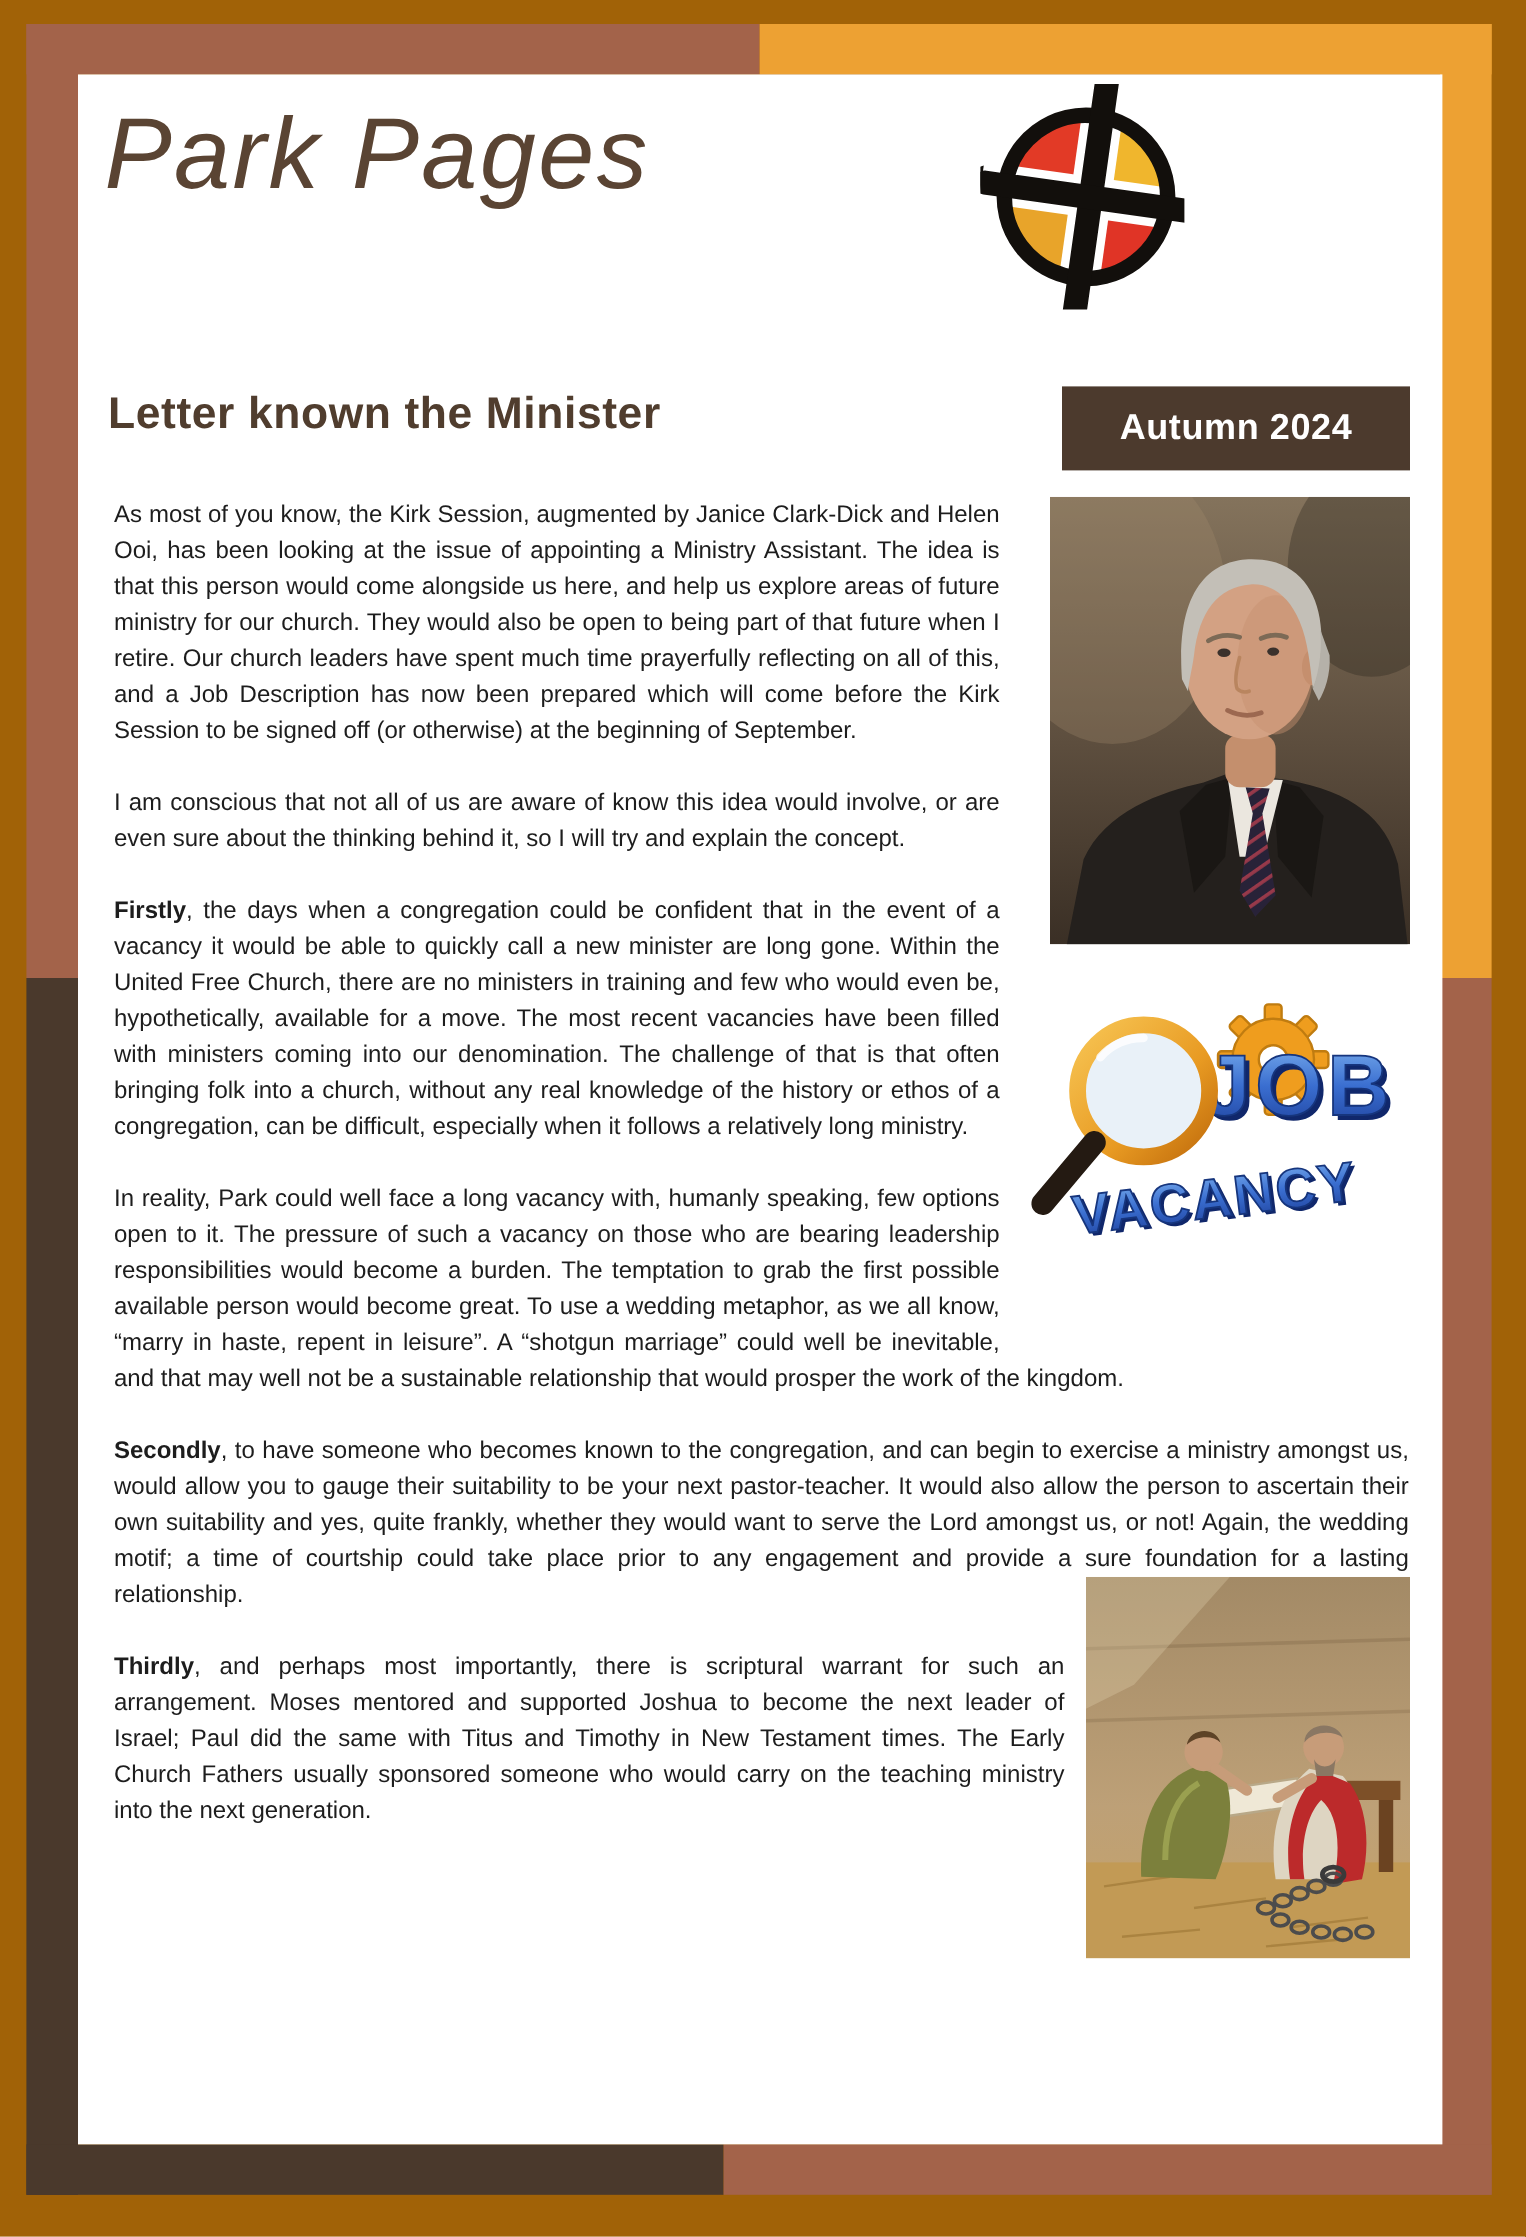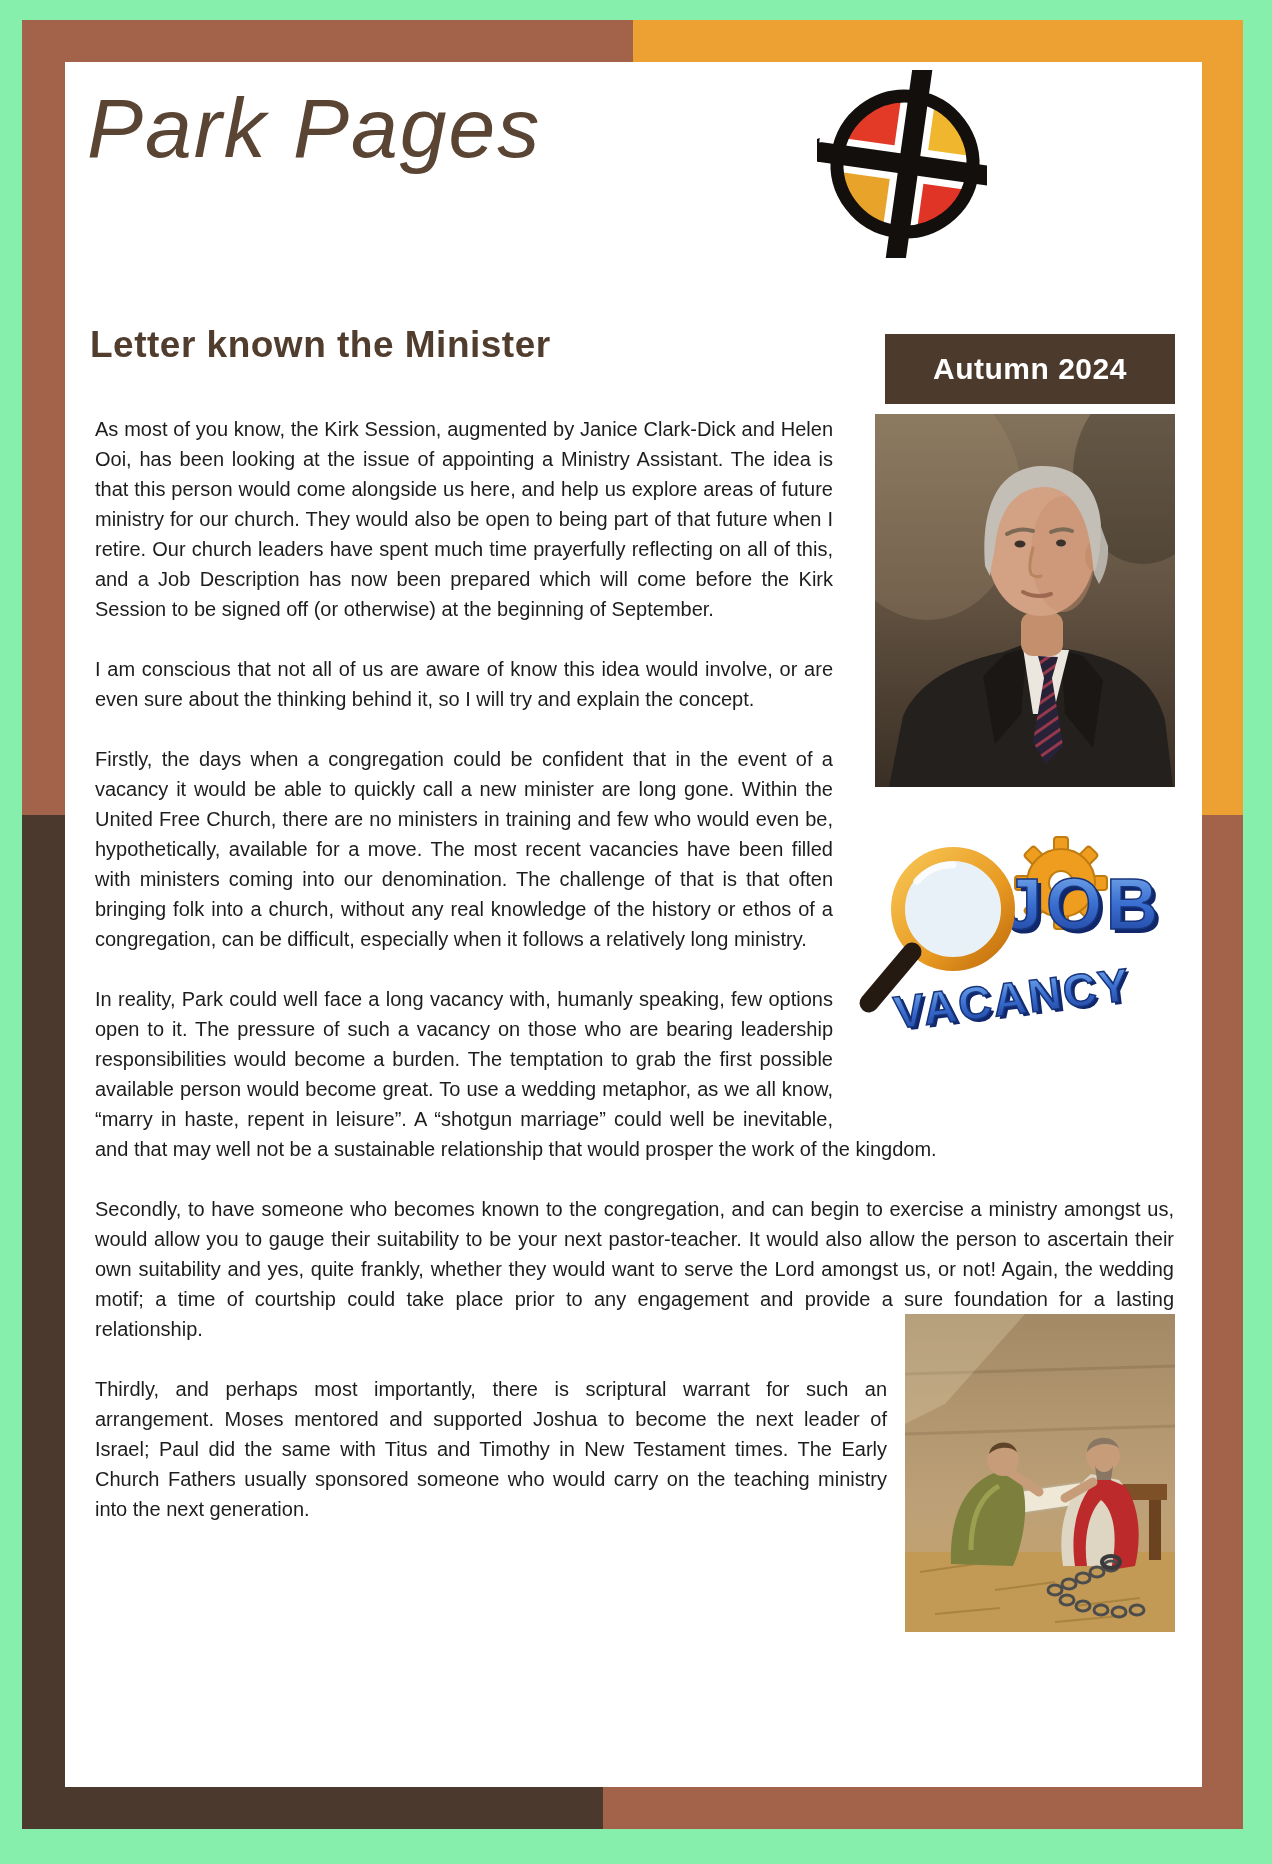--- a/index.html
+++ b/index.html
@@ -2,21 +2,21 @@
 <html><head>
 <meta charset="utf-8">
 <style>
   * { margin:0; padding:0; box-sizing:border-box; }
   html,body { background:#ffffff; }
   body {
     width:1272px; height:1864px;
     font-family:"Liberation Sans", sans-serif;
     position:relative;
   }
-  .page { position:absolute; left:0; top:0; width:1272px; height:1864px; background:#86efac; overflow:hidden; }
+  .page { position:absolute; left:0; top:0; width:1272px; height:1864px; background:#a16207; overflow:hidden; }
 
   
   .band { position:absolute; }
   .band-top-left     { left:22px;   top:20px;   width:611px;  height:42px;   background:#A3634A; }
   .band-top-right    { left:633px;  top:20px;   width:610px;  height:42px;   background:#EDA133; }
   .band-left-top     { left:22px;   top:20px;   width:43px;   height:795px;  background:#A3634A; }
   .band-left-bottom  { left:22px;   top:815px;  width:43px;   height:1014px; background:#4A392C; }
   .band-right-top    { left:1200px; top:20px;   width:43px;   height:795px;  background:#EDA133; }
   .band-right-bottom { left:1200px; top:815px;  width:43px;   height:1014px; background:#A3634A; }
   .band-bottom-left  { left:22px;   top:1787px; width:581px;  height:42px;   background:#4A392C; }
@@ -35,33 +35,33 @@
     font-size:20px; font-weight:bold; color:#453E39; white-space:nowrap;
   }
   .logo { position:absolute; left:752px; top:8px; width:170px; height:188px; }
 
   
   .heading {
     position:absolute; left:25px; top:262px;
     font-size:37px; font-weight:bold; color:#503D2E; letter-spacing:0.5px; white-space:nowrap;
   }
   .issue-badge {
-    position:absolute; left:820px; top:272px; width:290px; height:70px;
+    position:absolute; left:820px; top:260px; width:290px; height:70px;
     background:#4C3A2D; color:#ffffff; font-size:30px; font-weight:bold;
     display:flex; align-items:center; justify-content:center; letter-spacing:0.5px;
   }
 
   
   .body-flow {
     position:absolute; left:30px; top:352px; width:1080px;
     font-size:20px; line-height:30px; color:#1d1d1d; text-align:justify;
   }
   .para { margin-bottom:30px; }
   .para:last-child { margin-bottom:16px; }
-  .bold { font-weight:normal; }
+  .bold { font-weight:bold; }
   .italic { }
 
   .right-stack { float:right; width:320px; margin:0 0 70px 22px; }
   .minister-photo { display:block; width:300px; height:373px; margin-left:20px; overflow:hidden; }
   .job-image { display:block; width:320px; height:245px; margin-top:22px; background:#fff; overflow:hidden; }
 
   .bible-spacer { float:right; clear:right; width:1px; height:120px; }
   .bible-fig { float:right; clear:right; width:270px; height:318px; margin:0 0 8px 18px; overflow:hidden; }
 
   svg { display:block; }

